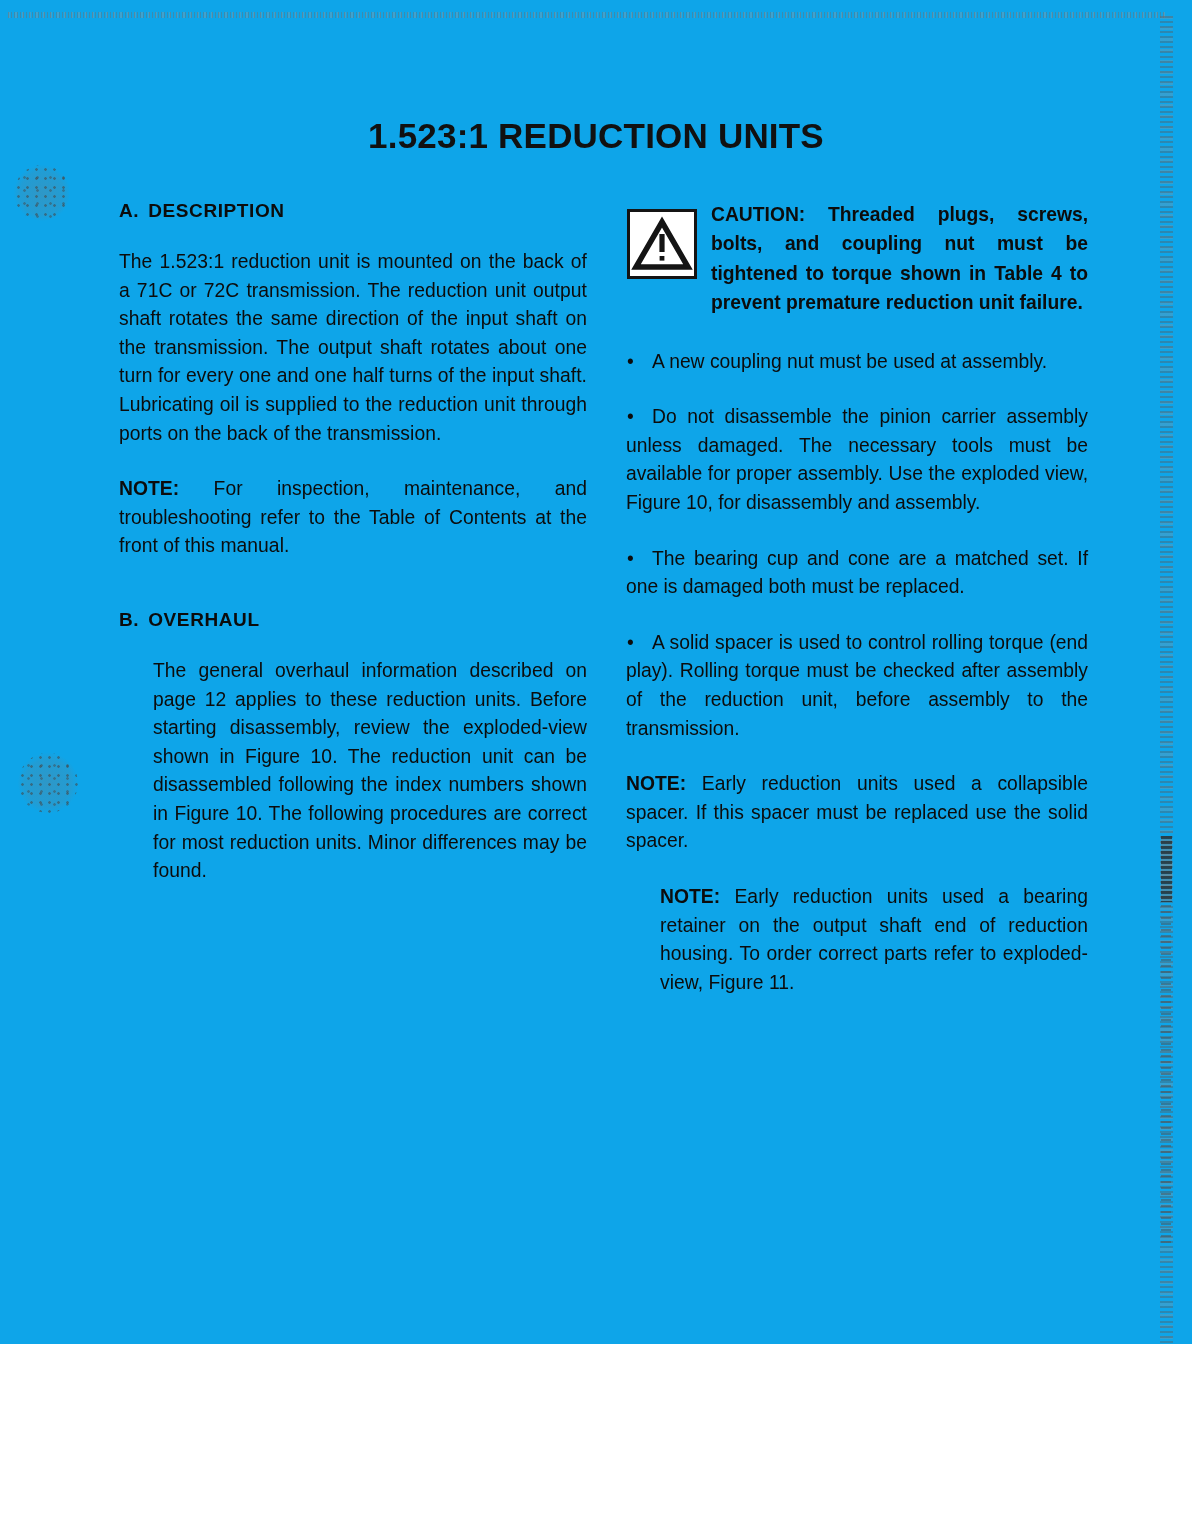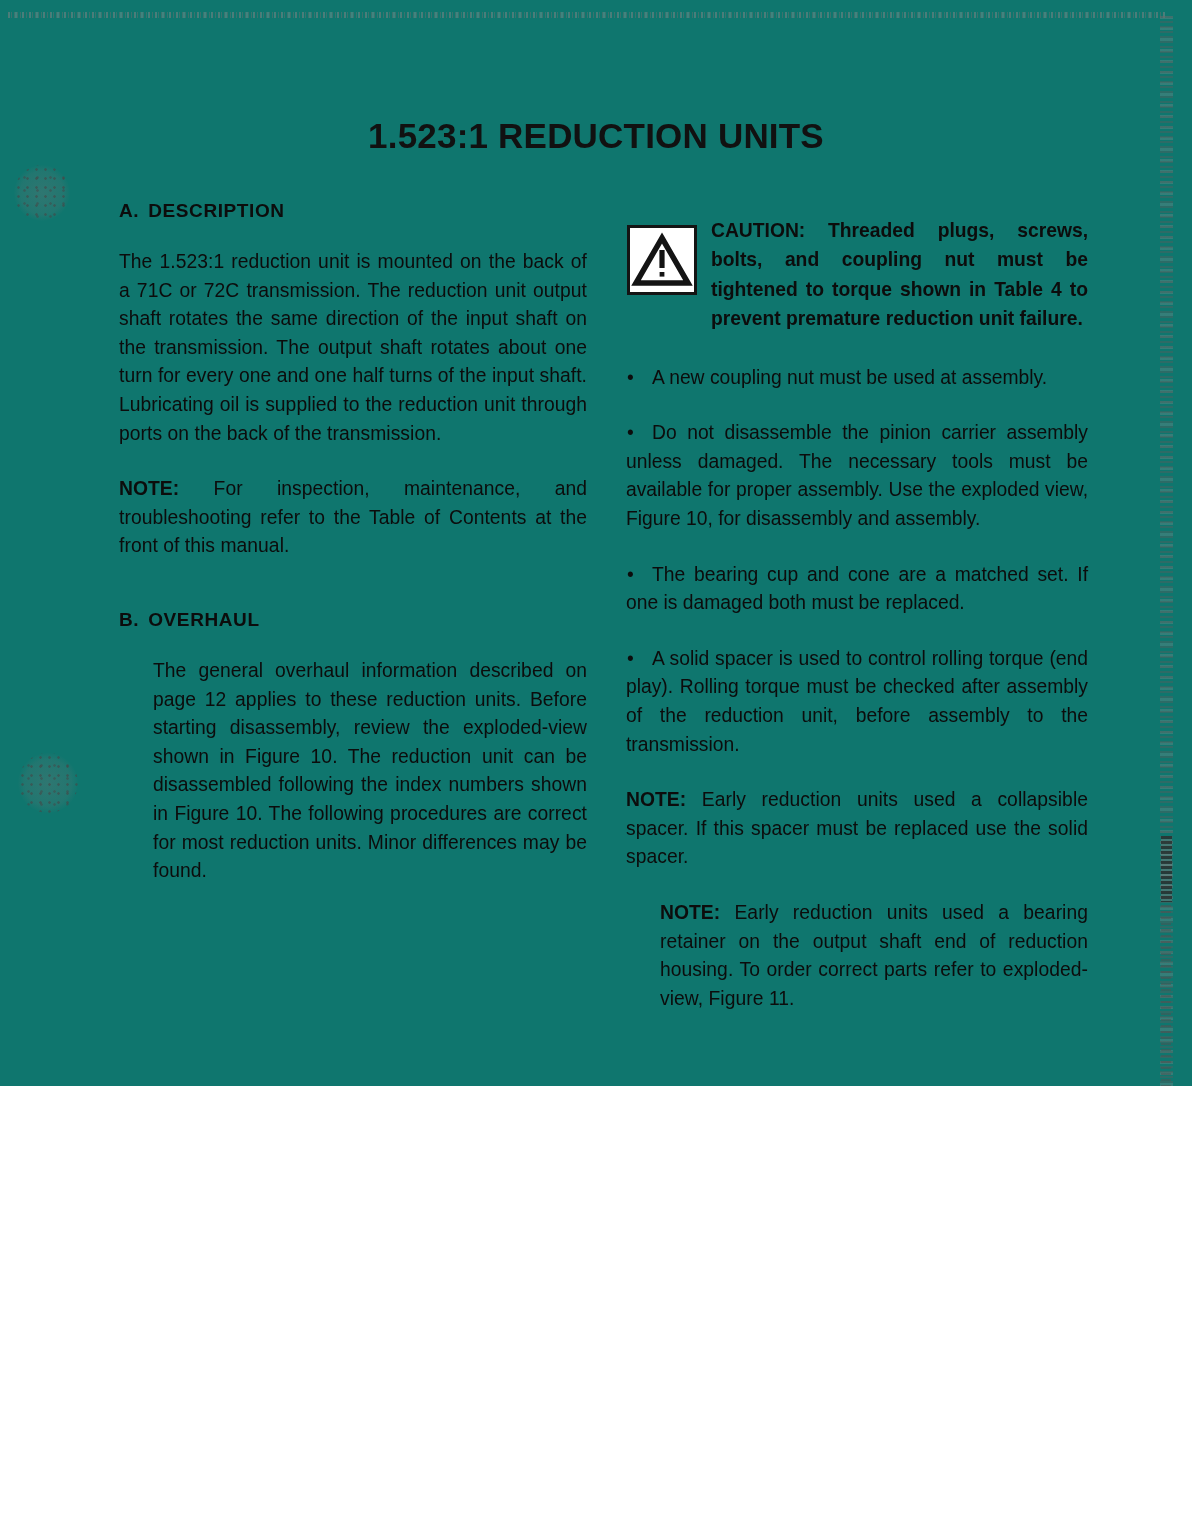--- a/index.html
+++ b/index.html
@@ -7,22 +7,22 @@
     padding: 0;
     background: #ffffff;
   }
   body {
     font-family: "Liberation Sans", sans-serif;
     color: #0c0c0c;
   }
   #page {
     position: relative;
     width: 1192px;
-    height: 1086px;
-    background: #0f766e;
+    height: 1344px;
+    background: #0ea5e9;
     overflow: hidden;
   }
 
   
   .artifact { position: absolute; pointer-events: none; }
   #scan-edge-top {
     left: 8px; top: 12px; width: 1158px; height: 6px;
     background:
       repeating-linear-gradient(to right,
         rgba(110,110,110,.55) 0px, rgba(110,110,110,.55) 1px,
@@ -111,21 +111,21 @@
   p.body-text:last-child { margin-bottom: 0; margin-left: 34px; }
   .lead { font-weight: bold; }
 
   
   #heading-overhaul { margin-top: 48px; }
 
   
   #caution-block {
     position: relative;
     min-height: 76px;
-    margin: 16px 0 30px 0;
+    margin: 0 0 30px 0;
   }
   #caution-icon {
     position: absolute;
     left: 1px; top: 9px;
     width: 70px; height: 70px;
     border: 3px solid #141414;
     box-sizing: border-box;
     background: #fff;
   }
   #caution-icon svg { display: block; }

